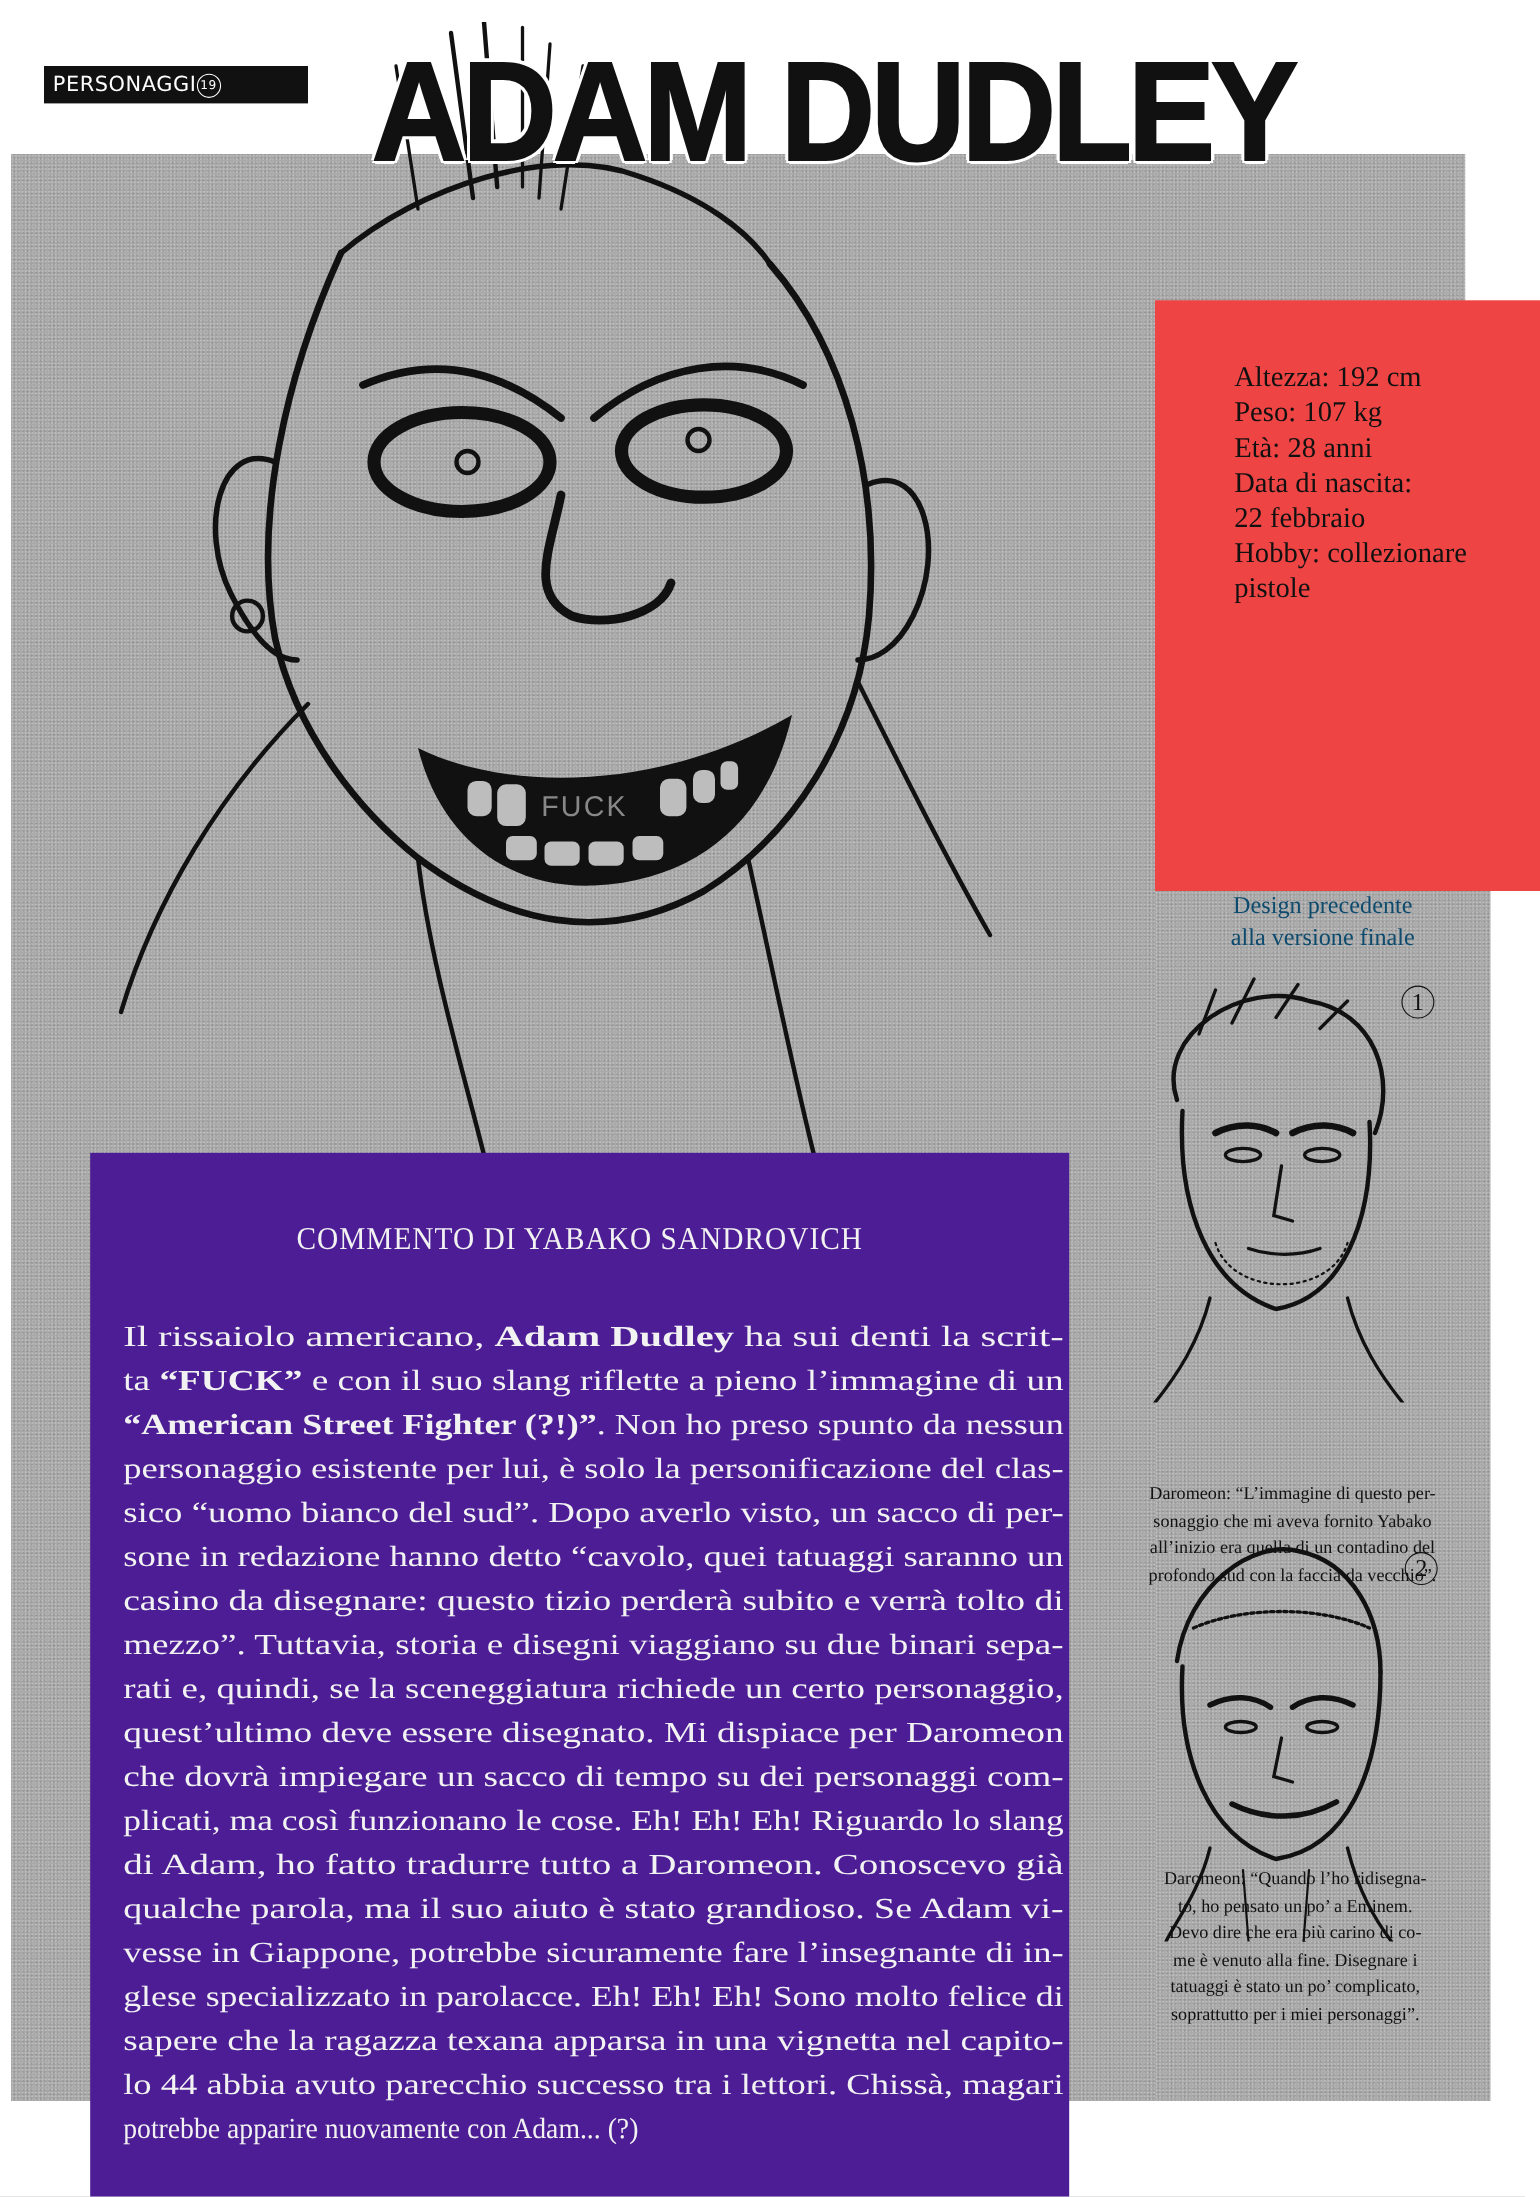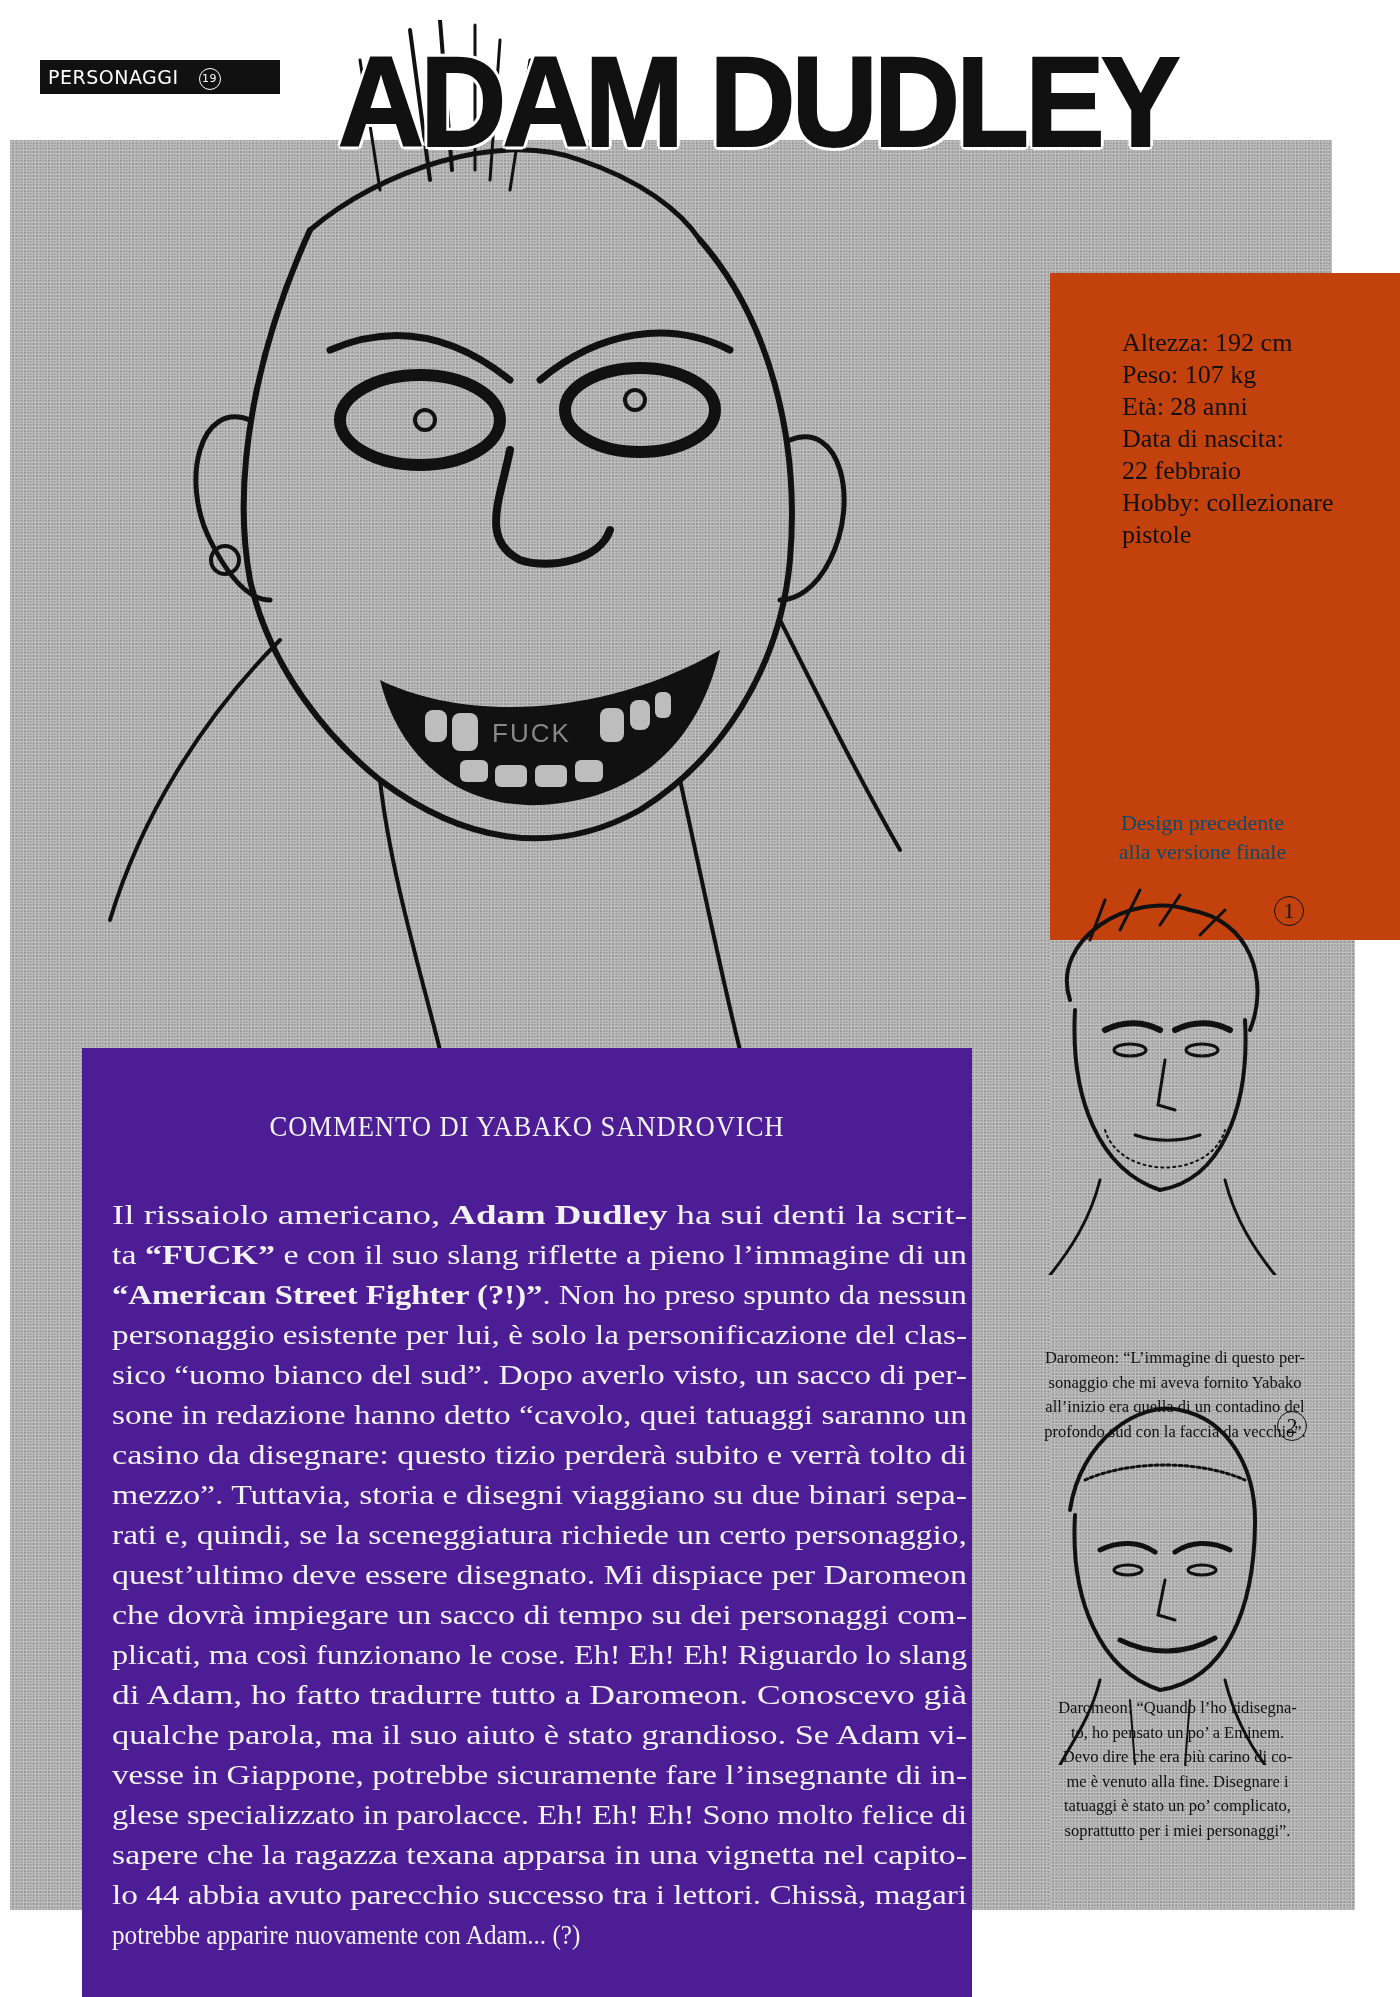--- a/index.html
+++ b/index.html
@@ -12,36 +12,36 @@
     position: absolute; background: #a9a9a9;
     background-image:
       radial-gradient(rgba(255,255,255,0.25) 1px, transparent 1.2px),
       radial-gradient(rgba(0,0,0,0.12) 1px, transparent 1.2px);
     background-size: 3px 3px, 4px 4px;
     background-position: 0 0, 1px 2px;
   }
   #gray-main { left: 10px; top: 140px; width: 1322px; height: 1770px; }
   #gray-right-lower { left: 1050px; top: 798px; width: 305px; height: 1112px; }
   #info-box {
-    position: absolute; left: 1050px; top: 273px; width: 350px; height: 667px;
-    background: #c2410c;
+    position: absolute; left: 1050px; top: 273px; width: 350px; height: 537px;
+    background: #ef4444;
   }
   #info-list {
     position: absolute; left: 72px; top: 54px; margin: 0; padding: 0; list-style: none;
     font-family: "Liberation Serif", serif; font-size: 26px; line-height: 32px; color: #111;
   }
   #header-tag {
     position: absolute; left: 40px; top: 60px; height: 34px; width: 240px;
     background: #111; color: #fff; font-family: "DejaVu Sans", sans-serif;
     font-size: 19px; line-height: 34px; letter-spacing: 0.5px; padding-left: 8px; box-sizing: border-box;
     white-space: nowrap;
   }
   #header-tag .num {
     display: inline-block; width: 20px; height: 20px; border: 1.5px solid #fff; border-radius: 50%;
-    font-size: 11px; line-height: 20px; text-align: center; margin-left: 20px; vertical-align: 2px;
+    font-size: 11px; line-height: 20px; text-align: center; margin-left: 0; vertical-align: 2px;
   }
   #title {
     position: absolute; left: 338px; top: 38px; margin: 0;
     font-family: "Liberation Sans", sans-serif; font-weight: bold; font-size: 128px;
     letter-spacing: -4px; line-height: 1; color: #111;
     -webkit-text-stroke: 2px #111;
     text-shadow: 0 0 0 #fff, 4px 0 0 #fff, -4px 0 0 #fff, 0 4px 0 #fff, 0 -4px 0 #fff,
                  3px 3px 0 #fff, -3px -3px 0 #fff, 3px -3px 0 #fff, -3px 3px 0 #fff;
     transform: scaleX(0.93); transform-origin: left top;
     white-space: nowrap;

